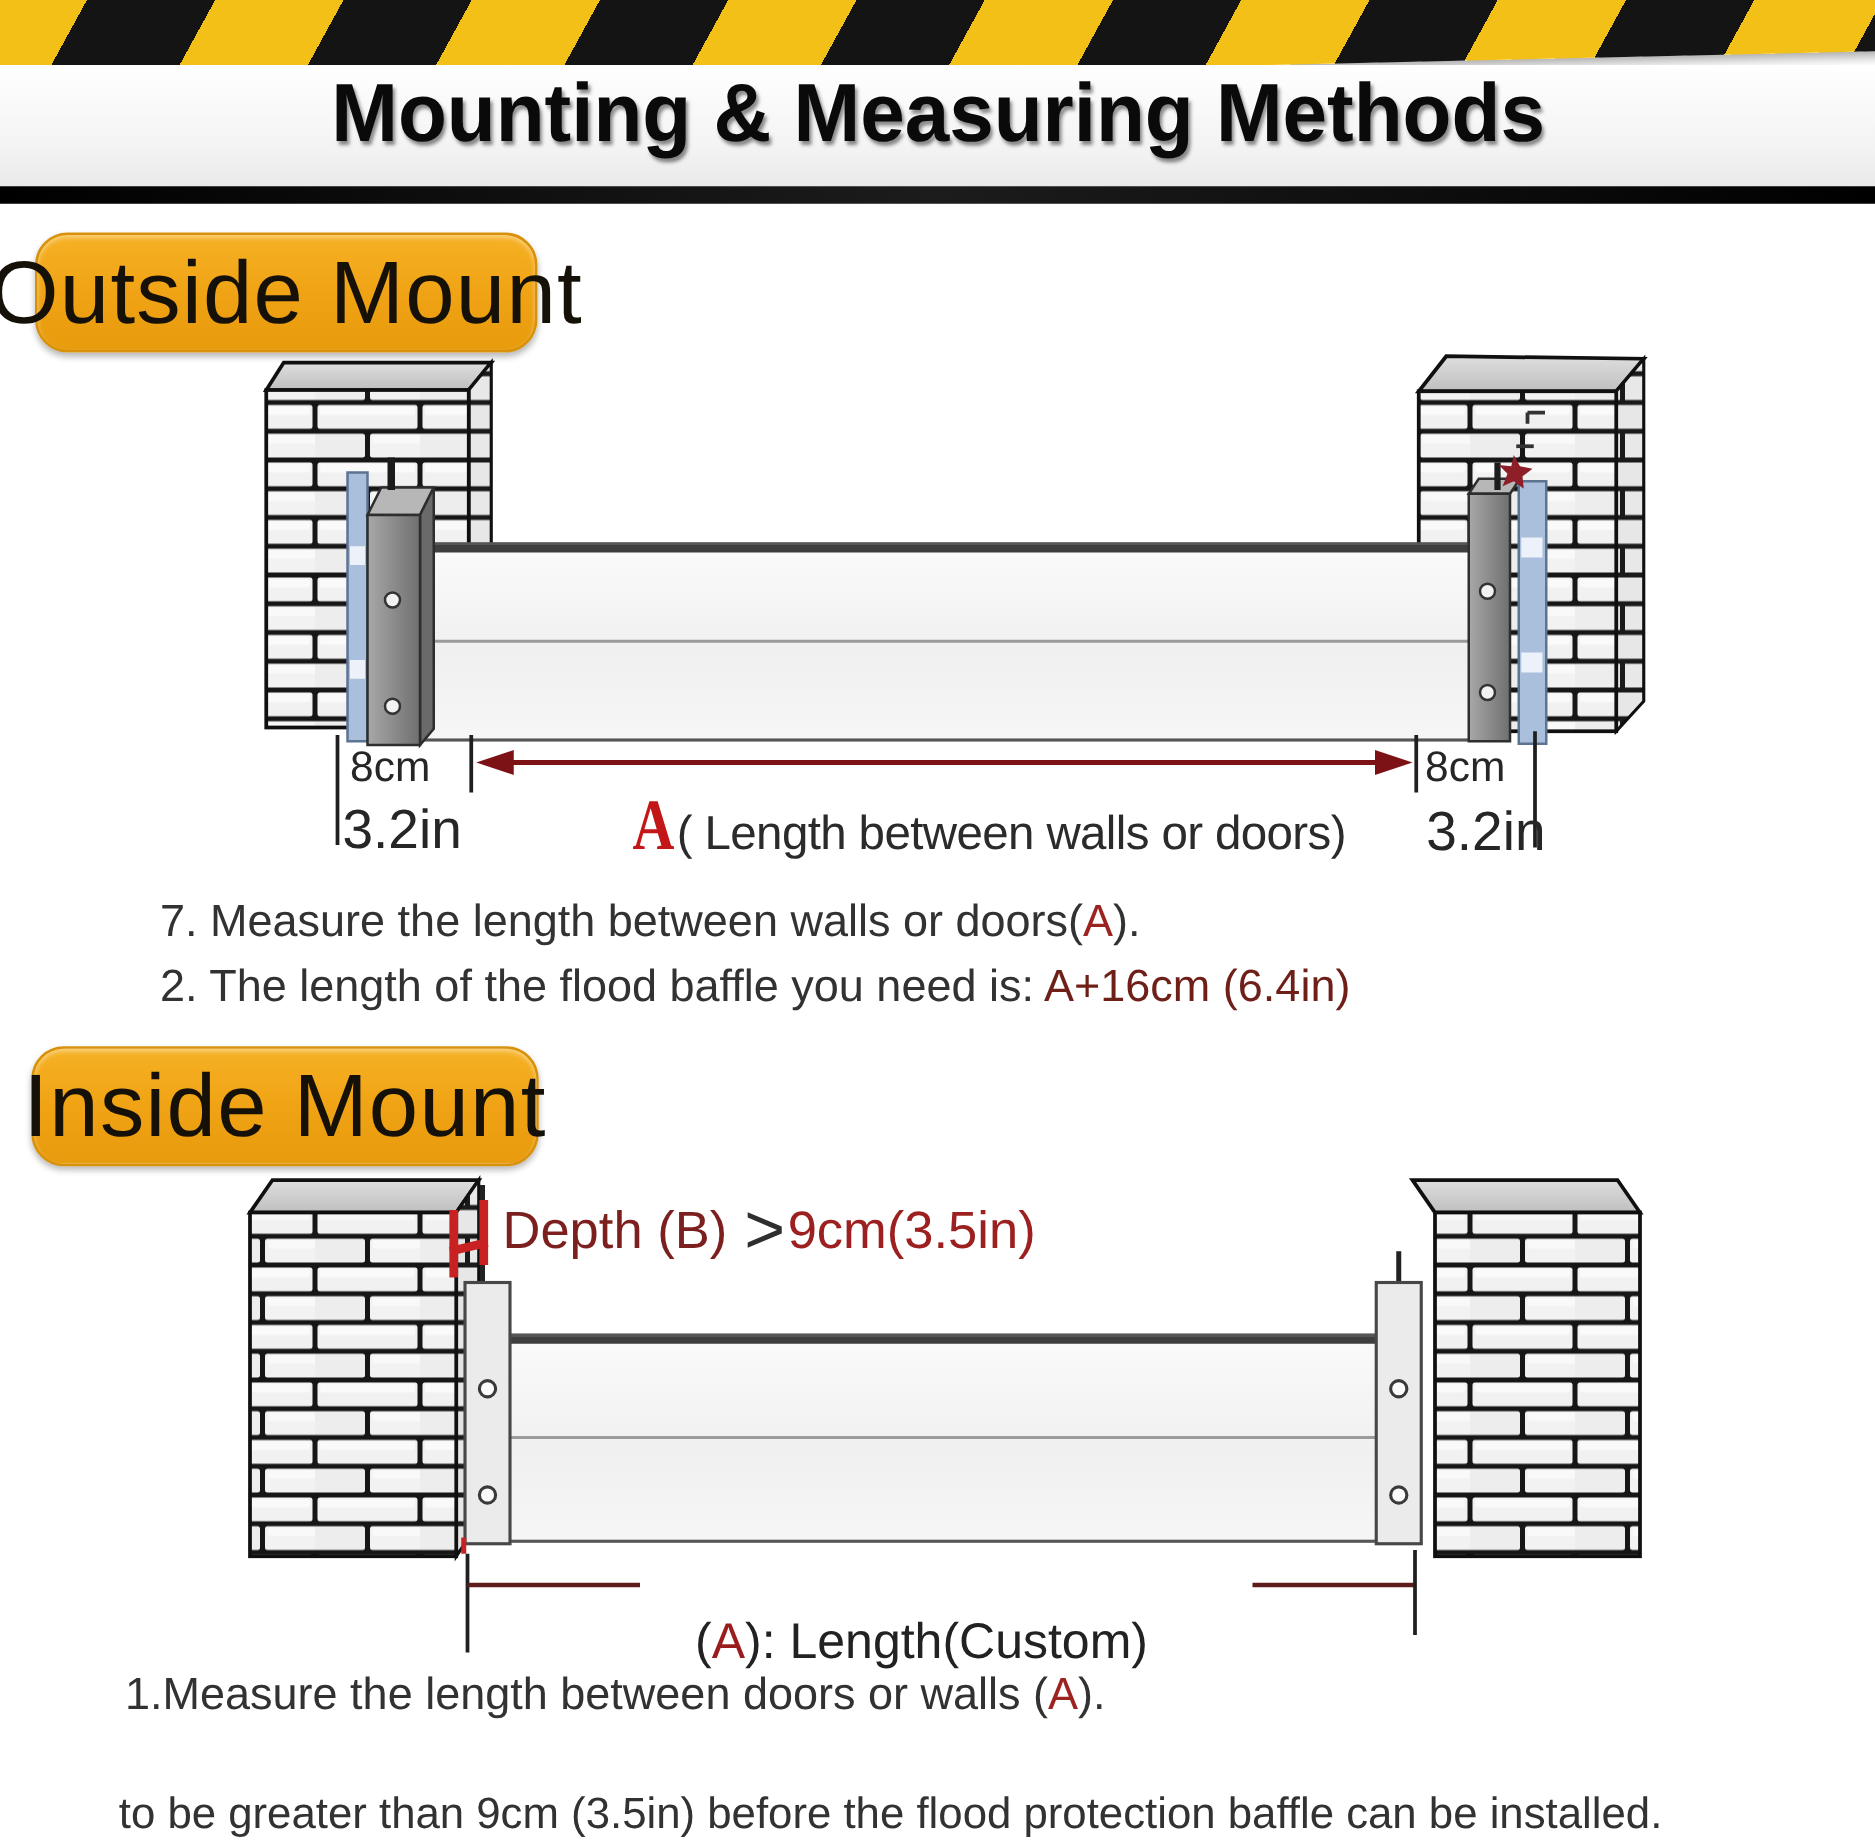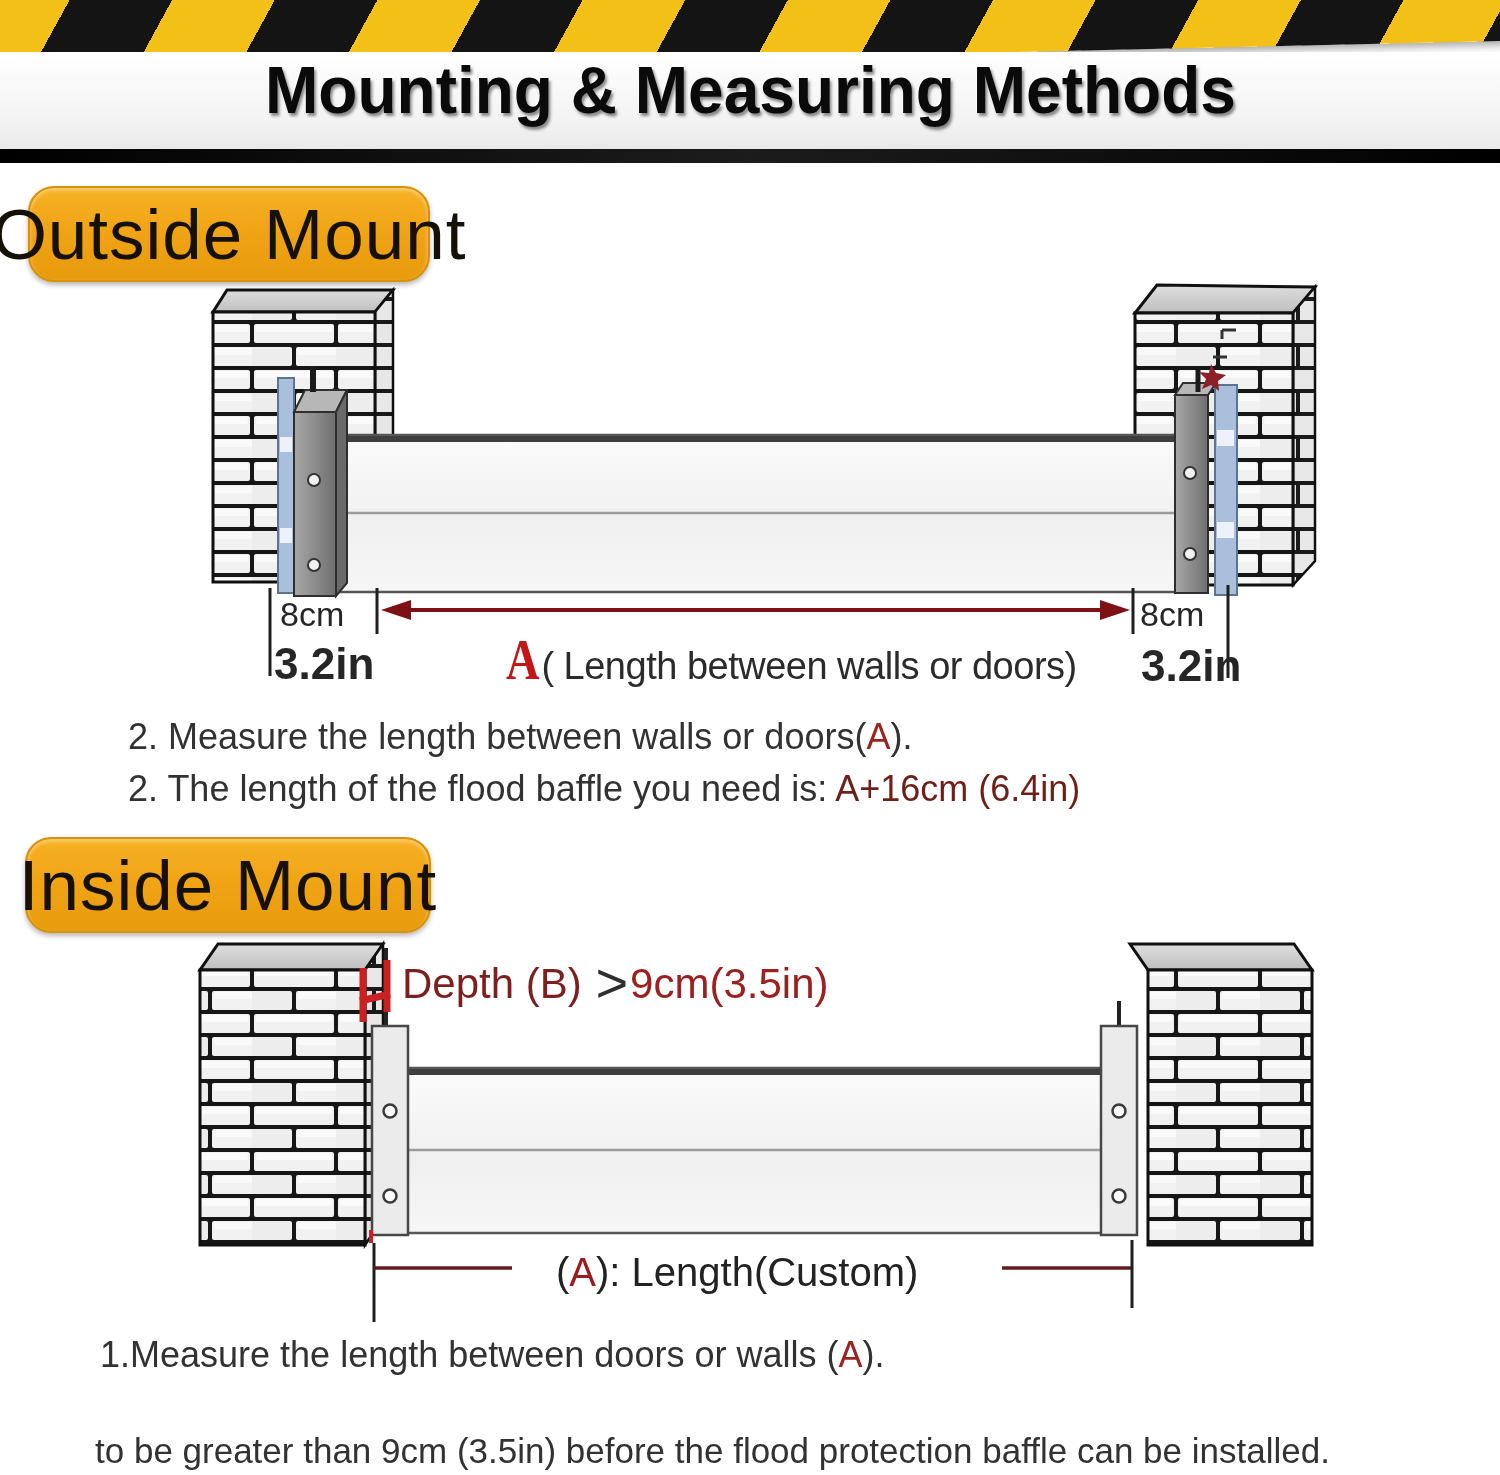--- a/index.html
+++ b/index.html
@@ -36,35 +36,35 @@
     box-shadow:0 3px 5px rgba(0,0,0,.28), inset 0 2px 4px rgba(255,255,255,.45);
   }
   .badge span{font-size:71px;color:#161108;letter-spacing:1px;white-space:nowrap;}
   .badge-outside{left:28px;top:186px;width:398px;height:92px;}
   .badge-inside{left:25px;top:837px;width:402px;height:92px;}
   
   .diagram-svg{position:absolute;left:0;top:0;display:block;}
   
   .ov{position:absolute;white-space:nowrap;}
   .dim-text{font-size:34px;color:#262626;}
-  .dim-text.inch{font-size:44px;font-weight:bold;}
+  .dim-text.inch{font-size:44px;}
   .len-label{font-size:38px;color:#2b2b2b;letter-spacing:-.5px;}
   .len-a{
     font-family:"Liberation Serif", serif;font-weight:700;font-size:58px;color:#c31616;
     display:inline-block;transform:scaleX(.8);transform-origin:bottom left;margin-right:-6px;
   }
   .step{font-size:36px;color:#323232;}
   .step-sm{font-size:35px;}
   .acc-maroon{color:#6e1f18;}
   .acc-redA{color:#9c2420;}
   .acc-depthB{color:#7c2a22;}
   .depth-label{font-size:42px;color:#7c1f1f;}
   .depth-label .d-gt{font-size:56px;color:#2f2f2f;vertical-align:-4px;padding:0 2px;}
   .depth-label .d-val{color:#9c2020;margin-top:35px;}
-  .lenc-label{font-size:40px;color:#222;}
+  .lenc-label{font-size:40px;color:#222;margin-top:41px;}
   .lenc-label .acc-A{color:#9b1c1c;}
 </style>
 </head>
 <body>
 
 <div class="page">
 
   <div class="tape"></div>
   <div class="title-band">
     <div class="title">Mounting &amp; Measuring Methods</div>
@@ -214,21 +214,21 @@
   <div class="ov dim-text" style="left:280px;top:595px">8cm</div>
   <div class="ov dim-text inch" style="left:274px;top:639px">3.2in</div>
   <div class="ov dim-text" style="left:1140px;top:595px">8cm</div>
   <div class="ov dim-text inch" style="left:1141px;top:641px">3.2in</div>
 
   <div class="ov len-label" style="left:506px;top:626px">
     <span class="len-a">A</span><span>( Length between walls or doors)</span>
   </div>
 
   <div class="ov step" style="left:128px;top:716px">
-    <span>2. Measure the length between walls or doors(</span><span class="acc-redA">A</span><span>).</span>
+    <span>7. Measure the length between walls or doors(</span><span class="acc-redA">A</span><span>).</span>
   </div>
   <div class="ov step" style="left:128px;top:768px">
     <span>2. The length of the flood baffle you need is: </span><span class="acc-maroon">A+16cm (6.4in)</span>
   </div>
 
   <div class="ov depth-label" style="left:402px;top:950px">
     <span class="d-name">Depth (B) </span><span class="d-gt">&gt;</span><span class="d-val">9cm(3.5in)</span>
   </div>
 
   <div class="ov lenc-label" style="left:556px;top:1250px">

